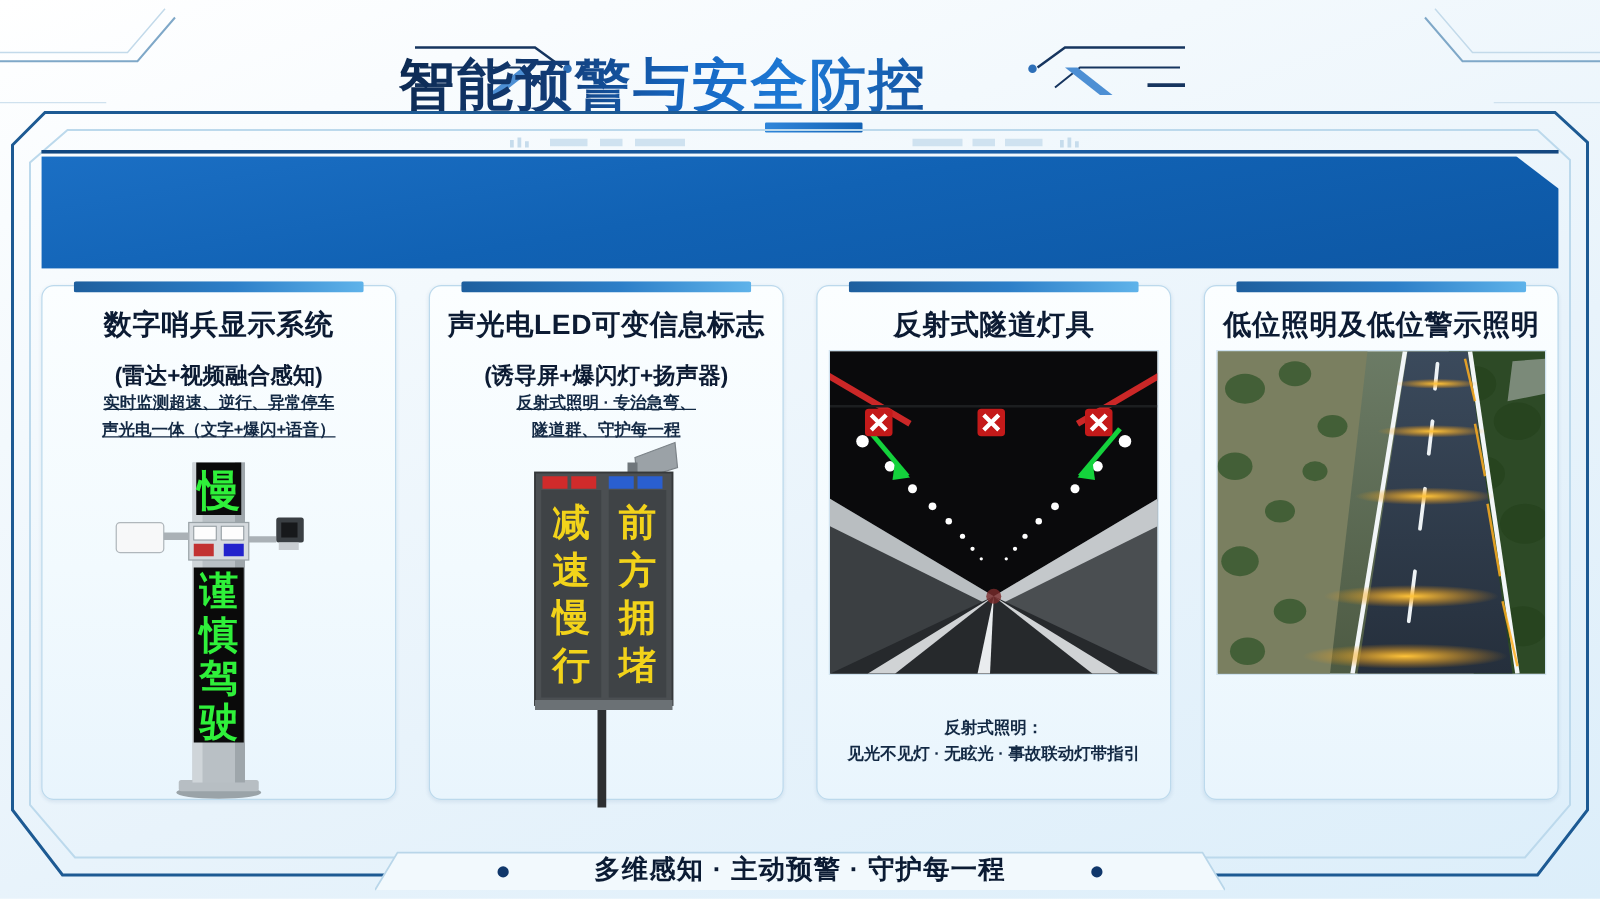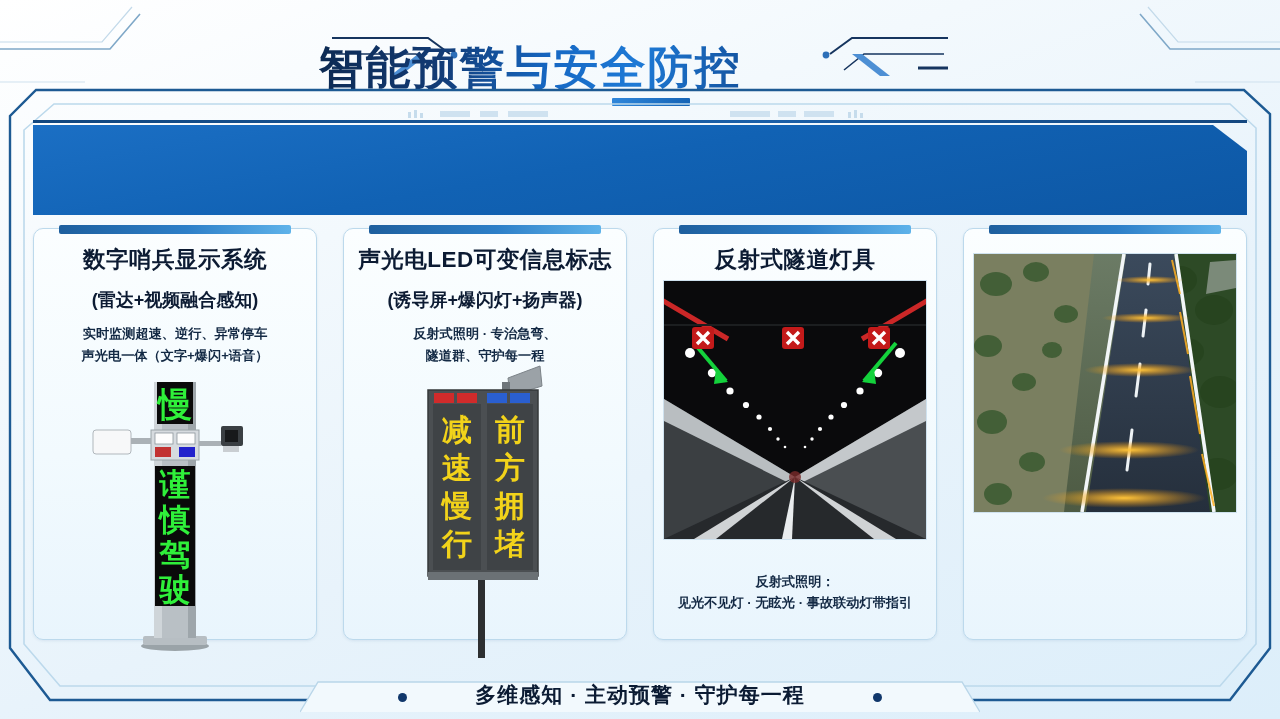--- a/index.html
+++ b/index.html
@@ -73,22 +73,22 @@
   }
   .card-title{
     font-size:22.5px;font-weight:bold;color:#0c1b33;letter-spacing:.5px;
     text-align:center;line-height:1.18;white-space:nowrap;
   }
   .card-sub{
     font-size:18px;font-weight:bold;color:#0c1b33;text-align:center;
     margin-top:16px;line-height:1.2;white-space:nowrap;
   }
   .card-desc{
-    font-size:13.2px;color:#132944;text-align:center;margin-top:12px;
-    line-height:1.62;font-weight:bold;
+    font-size:13.2px;color:#132944;text-align:center;margin-top:0;
+    line-height:1.62;font-weight:bold;text-decoration:underline;
   }
   .card-caption{
     font-size:13.2px;color:#132944;text-align:center;line-height:1.6;
     font-weight:bold;
   }
   
   .illus{position:relative;width:100%;flex:1;}
   .sentry{position:absolute;left:50%;transform:translateX(-50%);top:8px;width:180px;height:280px;}
   .led-sign{position:absolute;left:50%;transform:translateX(-50%);top:-6px;width:190px;height:300px;}
   
@@ -364,20 +364,21 @@
       <rect x="0" y="0" width="232" height="9" rx="2" fill="url(#notchgrad4)"></rect>
       <defs>
           <linearGradient id="notchgrad4" x1="0" y1="0" x2="1" y2="0">
         <stop offset="0" stop-color="#1e5f9e"></stop>
             <stop offset="0.55" stop-color="#2d7fc8"></stop>
         <stop offset="1" stop-color="#5fb3ea"></stop>
           </linearGradient>
         </defs>
     </svg>
     <div class="card-inner">
+      <div class="card-title">低位照明及低位警示照明</div>
       <div class="illus">
         <div class="photo photo-road">
           <svg viewBox="0 0 262 258" width="262" height="258">
             <defs>
               <linearGradient id="skyg" x1="0" y1="0" x2="0" y2="1">
                 <stop offset="0" stop-color="#6f7f6a"></stop>
                   <stop offset="1" stop-color="#49563f"></stop>
               </linearGradient>
               <linearGradient id="roadg" x1="0" y1="0" x2="0" y2="1">
                 <stop offset="0" stop-color="#3b4a5c"></stop>

